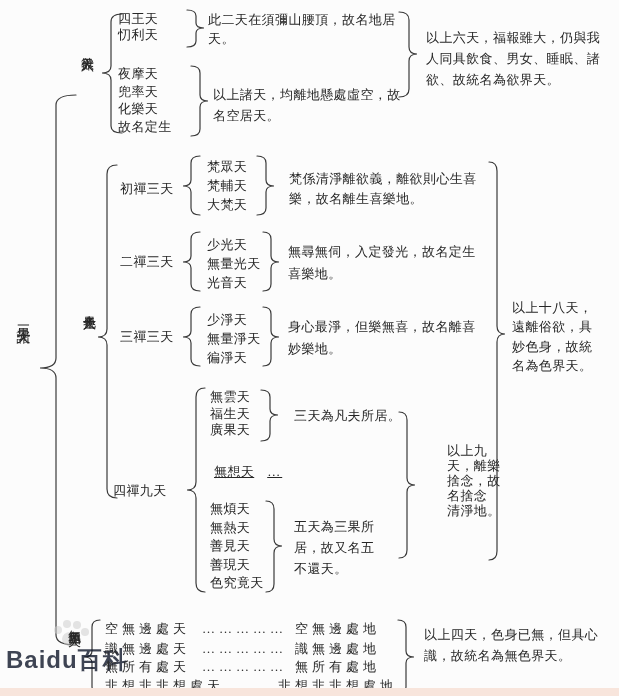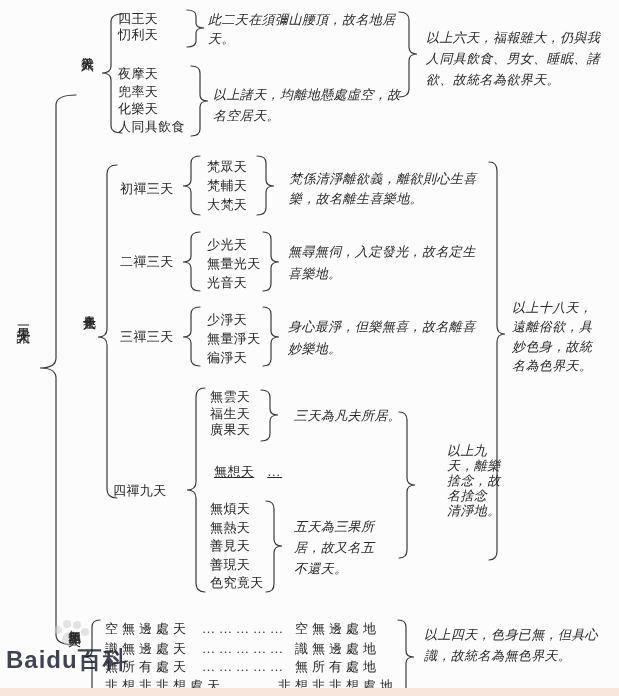--- a/index.html
+++ b/index.html
@@ -4,21 +4,21 @@
 <style>
   html,body{margin:0;padding:0;background:#ffffff;}
   .stage{
     position:relative;width:619px;height:696px;overflow:hidden;
     background:#fcfcfc;color:#262626;
     font-family:"Liberation Serif","DejaVu Serif",serif;
     font-size:13px;letter-spacing:0.4px;
   }
   .abs{position:absolute;}
   .vlabel{position:absolute;writing-mode:vertical-rl;text-orientation:upright;line-height:1;}
-  .note{position:absolute;white-space:pre-line;font-style:italic;}
+  .note{position:absolute;white-space:pre-line;}
   .list{position:absolute;}
   .hlabel{position:absolute;}
   .frow{position:absolute;display:flex;align-items:baseline;white-space:nowrap;}
   .frow .sp{letter-spacing:4px;}
   .frow .dots{margin:0 8px 0 12px;letter-spacing:4px;color:#303030;}
   .nt-dots{margin-left:13px;letter-spacing:2px;}
   svg.braces{position:absolute;left:0;top:0;}
   svg.braces path{fill:none;stroke:#3a3a3a;stroke-width:1.2;stroke-linecap:round;}
   .watermark{
     position:absolute;left:6px;top:644px;
@@ -71,21 +71,21 @@
     <div>四王天</div>
     <div>忉利天</div>
   </div>
   <div class="note" style="left:208px;top:10px;width:200px;line-height:19px;">此二天在須彌山腰頂，故名地居
 天。</div>
 
   <div class="list" style="left:118px;top:65px;line-height:17.5px;">
     <div>夜摩天</div>
     <div>兜率天</div>
     <div>化樂天</div>
-    <div>人同具飲食</div>
+    <div>故名定生</div>
   </div>
   <div class="note" style="left:426px;top:27px;width:185px;line-height:21px;">以上六天，福報雖大，仍與我
 人同具飲食、男女、睡眠、諸
 欲、故統名為欲界天。</div>
 
   <div class="note" style="left:213px;top:84px;width:205px;line-height:21px;">以上諸天，均離地懸處虛空，故
 名空居天。</div>
 
   <div class="vlabel" style="left:83px;top:305px;">色界十八天</div>
 

